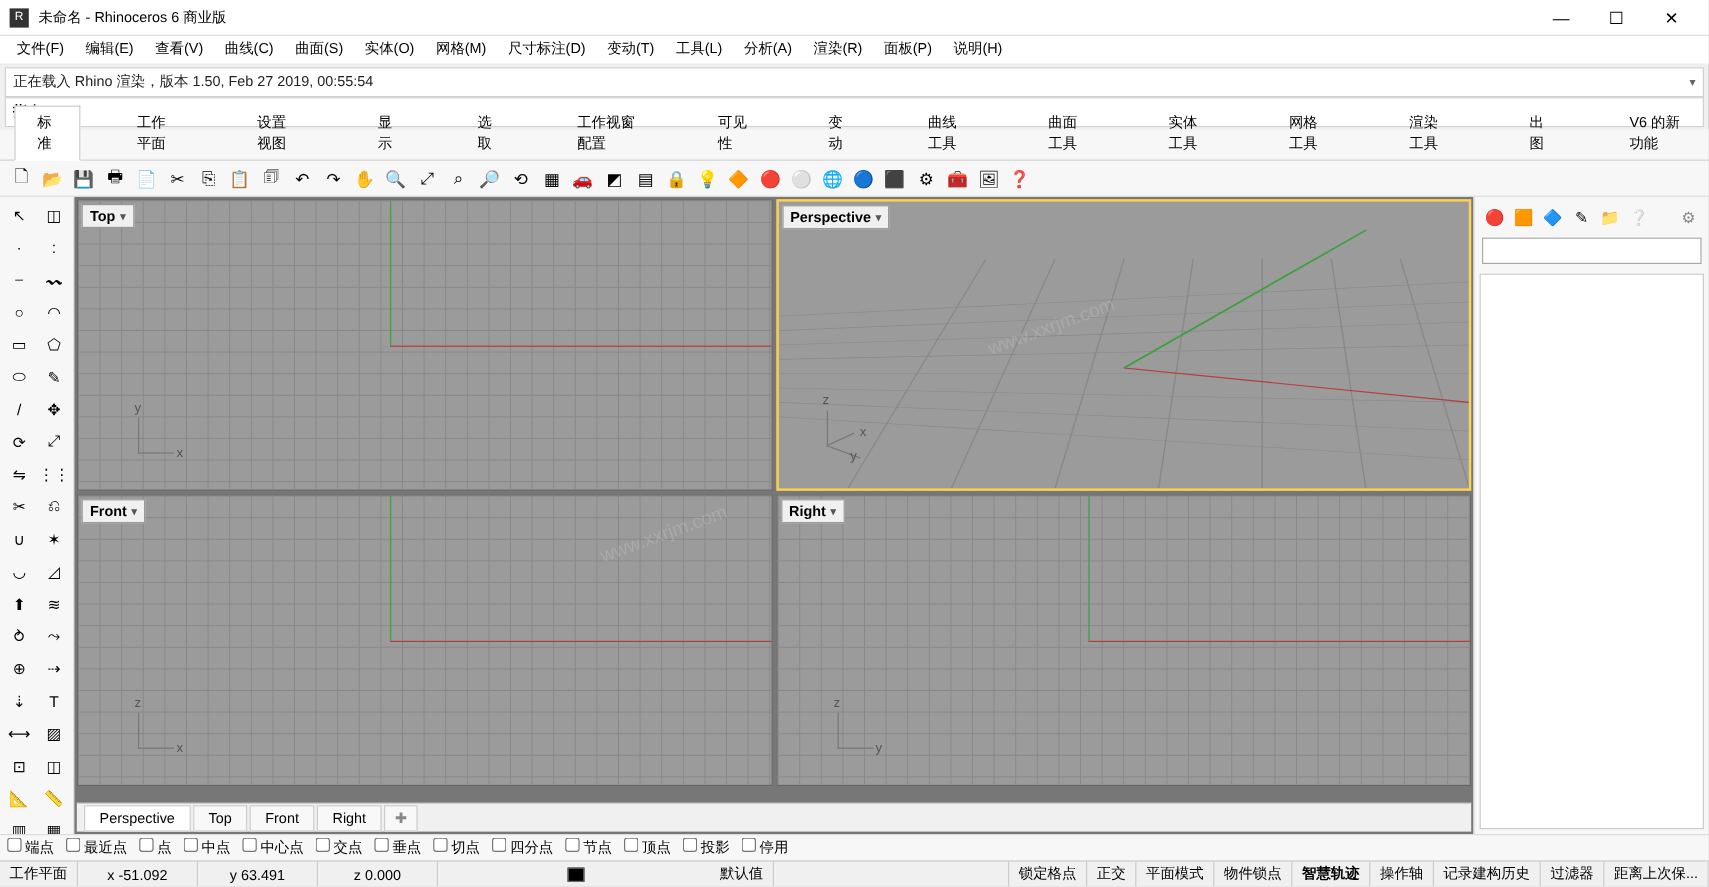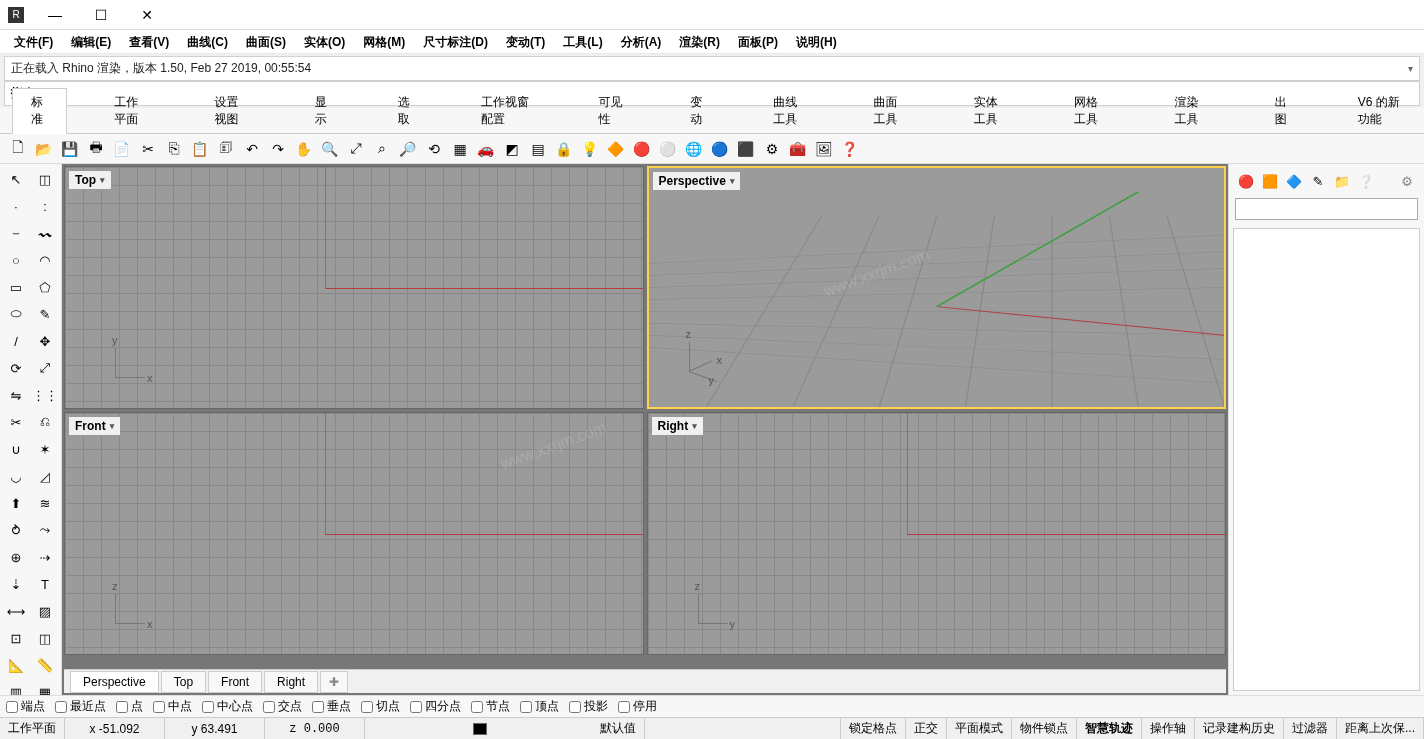--- a/index.html
+++ b/index.html
@@ -6,21 +6,21 @@
 body { width: 1424px; height: 739px; background: #f0f0f0; overflow: hidden; font-size: 12px; display: flex; flex-direction: column; }
 
 
 .titlebar { height: 30px; background: #fff; display: flex; align-items: center; padding: 0 8px; border-bottom: 1px solid #ddd; }
 .titlebar .app-icon { width: 16px; height: 16px; background: #333; margin-right: 8px; display:inline-flex;align-items:center;justify-content:center;color:#fff;font-size:10px;}
 .titlebar .title { flex: 1; font-size: 12px; color: #000; }
 .titlebar .winbtns { display: flex; }
 .titlebar .winbtn { width: 46px; height: 30px; display: flex; align-items: center; justify-content: center; font-size: 14px; cursor: default; }
 
 
-.menubar { height: 24px; background: #fff; display: flex; align-items: flex-end; padding: 0 6px; gap: 2px; border-bottom: 1px solid #e8e8e8; font-weight: bold;}
+.menubar { height: 24px; background: #fff; display: flex; align-items: flex-start; padding: 0 6px; gap: 2px; border-bottom: 1px solid #e8e8e8;}
 .menubar .menuitem { padding: 2px 8px; font-size: 12px; cursor: default; }
 
 
 .commandlog { background: #fff; border: 1px solid #d0d0d0; margin: 2px 4px 0 4px; padding: 3px 6px; font-size: 12px; color: #222; display:flex; align-items:center; justify-content:space-between;}
 .commandlog .drop { color:#666; font-size:10px; }
 .commandline { background: #fff; border: 1px solid #d0d0d0; margin: 0 4px 2px 4px; padding: 3px 6px; font-size: 12px; display:flex; align-items:center; }
 .commandline .prompt { font-weight: bold; margin-right: 4px; }
 .commandline input { border: none; outline: none; flex: 1; font-size: 12px; }
 
 
@@ -62,21 +62,21 @@
 .rp-icons { display: flex; gap: 2px; padding: 2px; align-items:center;}
 .rp-icon { width: 22px; height: 22px; display:inline-flex; align-items:center; justify-content:center; font-size:13px; border-radius:2px;}
 .rp-gear { margin-left:auto; color:#888;}
 .rp-input { margin: 4px 2px; }
 .rp-input input { width: 100%; border: 1px solid #aaa; padding: 3px 4px; font-size: 12px; }
 .rp-check { padding: 4px 2px; font-size: 12px; display:flex; align-items:center; gap:4px;}
 .rp-body { flex: 1; background: #fff; border: 1px solid #ccc; margin-top: 4px; }
 
 
 .osnap-bar { height: 22px; background: #f7f7f7; display: flex; align-items: center; padding: 0 6px; gap: 10px; border-top: 1px solid #ddd; font-size:12px;}
-.osnap-item { display: flex; align-items: center; gap: 3px; }
+.osnap-item { display: flex; align-items: flex-start; gap: 3px; }
 .osnap-item input[type=checkbox]{ width:12px; height:12px;}
 
 
 .statusbar { height: 22px; background: #f0f0f0; display: flex; align-items: stretch; border-top: 1px solid #ccc; font-size: 12px; }
 .sb-cell { padding: 2px 8px; border-right: 1px solid #ccc; display: flex; align-items: center; white-space: nowrap; }
 .sb-cell.bold { font-weight: bold; }
 .sb-layer-sw { width:14px; height:12px; background:#000; display:inline-block; margin-right:4px; border:1px solid #666;}
 .sb-spacer { flex:1; border-right:1px solid #ccc;}
 
 
@@ -84,20 +84,21 @@
 .persp-grid svg { width:100%; height:100%; }
 
 
 .watermark { position:absolute; color:rgba(255,255,255,0.15); font-size:16px; transform:rotate(-20deg); pointer-events:none;}
 </style>
 </head>
 <body>
 
 <div class="titlebar">
   <span class="app-icon">R</span>
+  <span class="title">未命名 - Rhinoceros 6 商业版</span>
   <div class="winbtns">
     <div class="winbtn">—</div>
     <div class="winbtn">☐</div>
     <div class="winbtn">✕</div>
   </div>
 </div>
 
 <div class="menubar" id="menubar">
     <div class="menuitem">文件(F)</div>
     <div class="menuitem">编辑(E)</div>
@@ -394,21 +395,21 @@
     <label class="osnap-item">
       <input type="checkbox" style="">
       <span>停用</span>
     </label>
   </div>
 
 <div class="statusbar">
   <div class="sb-cell">工作平面</div>
   <div class="sb-cell" style="width:100px;justify-content:center;">x -51.092</div>
   <div class="sb-cell" style="width:100px;justify-content:center;">y 63.491</div>
-  <div class="sb-cell" style="width:100px;justify-content:center;font-family:Liberation Mono, monospace;">z 0.000</div>
+  <div class="sb-cell" style="width:100px;justify-content:center;">z 0.000</div>
   <div class="sb-cell" style="width:100px;justify-content:center;margin-top:41px;">毫米</div>
   <div class="sb-cell" style="width:180px;justify-content:space-between;">
       <span class="sb-layer-sw"></span>
       <span>默认值</span>
     </div>
   <div class="sb-spacer"></div>
   <div id="status-toggles" style="display:flex;">
       <div class="sb-cell">锁定格点</div>
       <div class="sb-cell">正交</div>
       <div class="sb-cell">平面模式</div>

